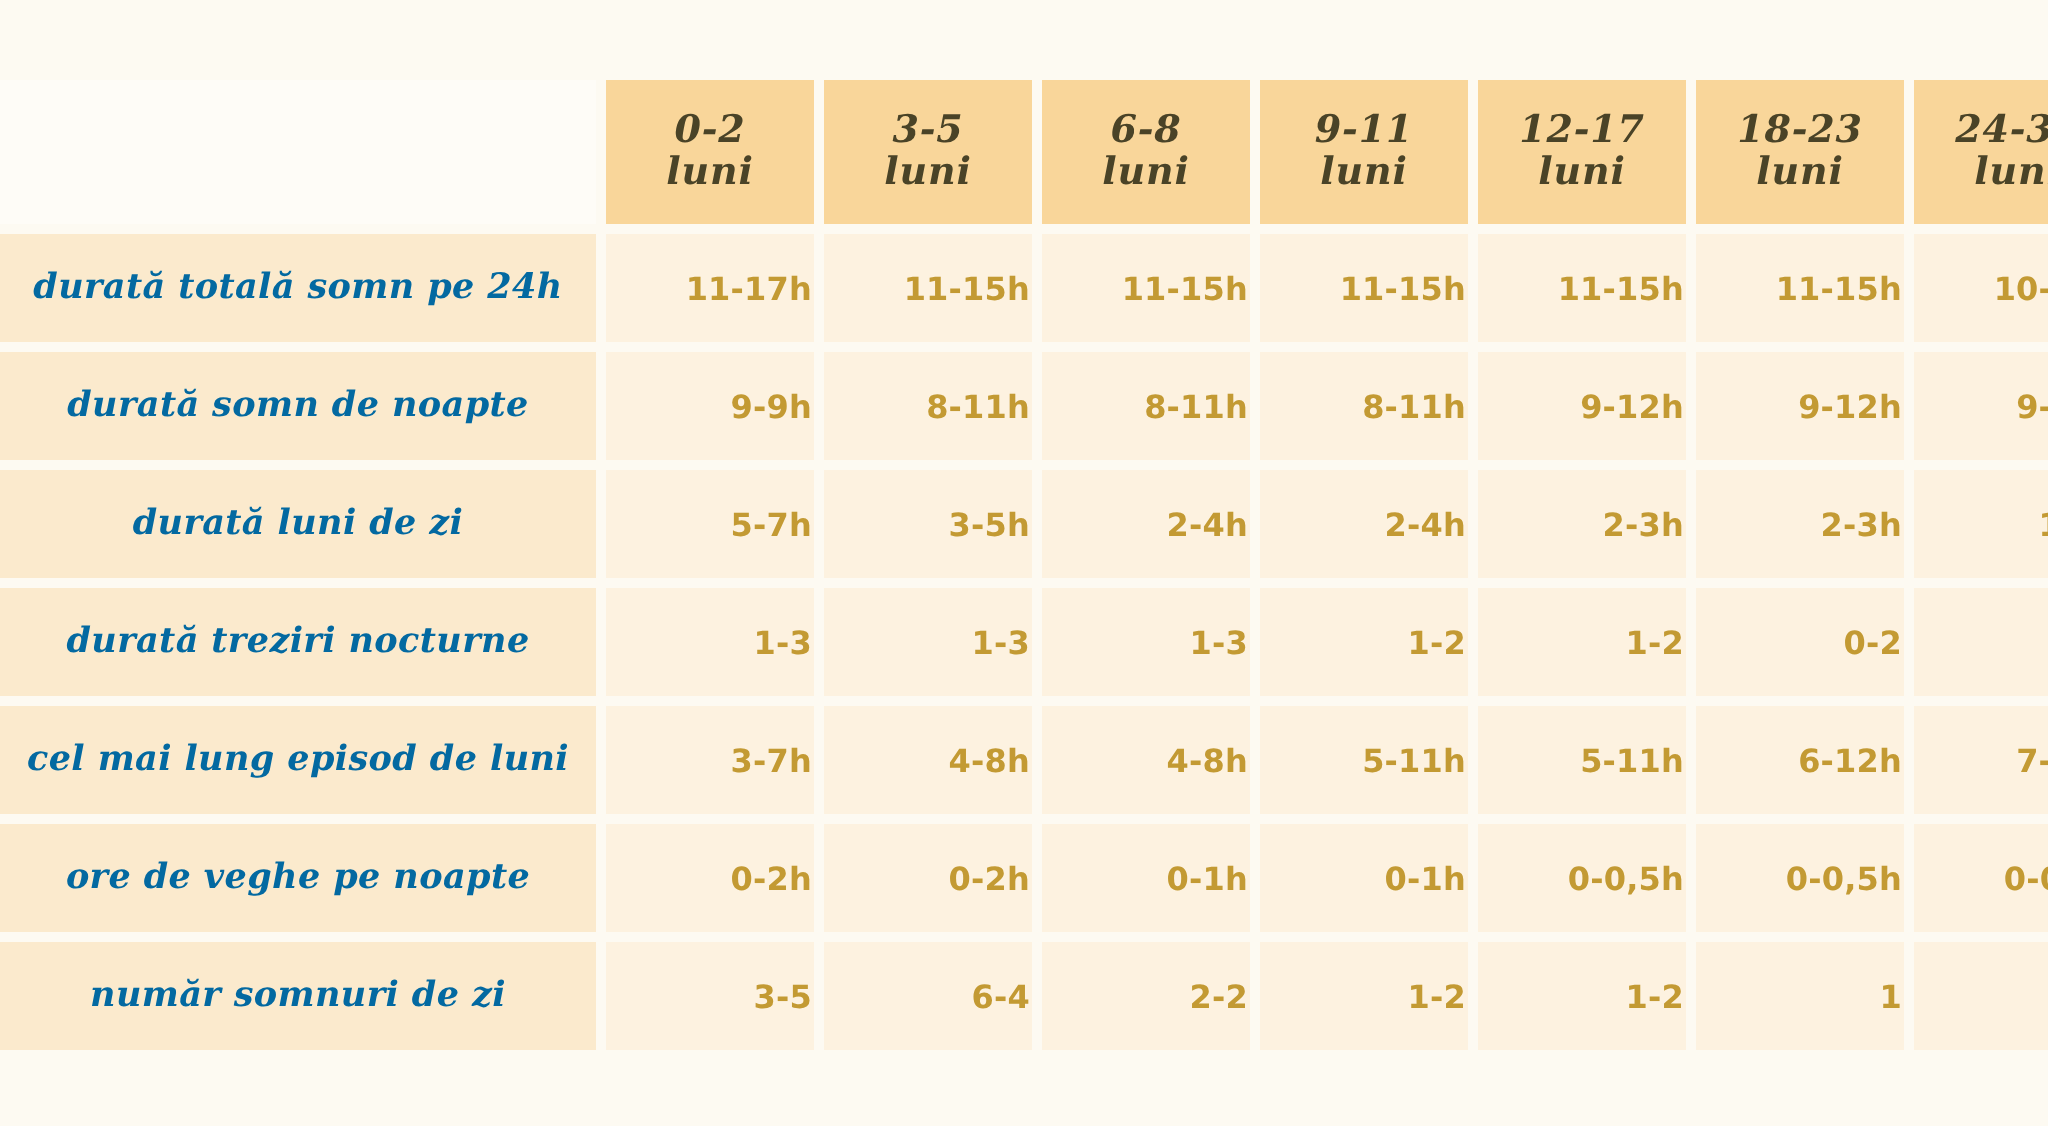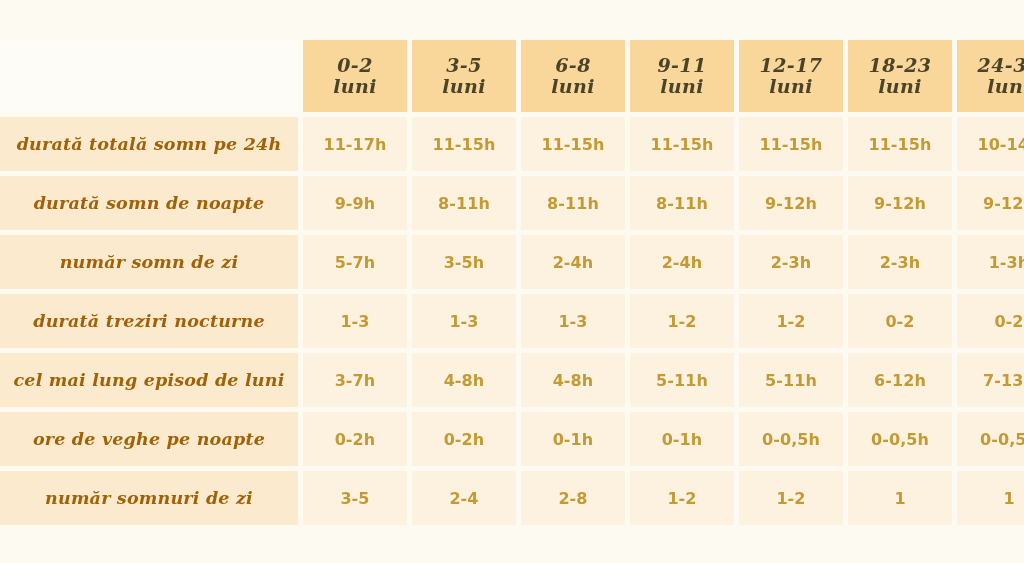--- a/index.html
+++ b/index.html
@@ -48,32 +48,32 @@
   }
   .header-cell .hc-range { display: block; }
   .header-cell .hc-unit  { display: block; }
 
   
   .row-label-cell {
     background: #fbeacd;
     height: 52px;
     text-align: center;
     vertical-align: middle;
-    color: #a16207;
+    color: #0369a1;
     font-family: "DejaVu Serif", serif;
     font-style: italic;
     font-weight: bold;
     font-size: 17.5px;
     letter-spacing: 0.2px;
     padding: 0 10px;
   }
   .data-cell {
     background: #fdf2e0;
     height: 52px;
-    text-align: center;
+    text-align: right;
     vertical-align: middle;
     color: #c39a33;
     font-family: "DejaVu Sans", sans-serif;
     font-weight: bold;
     font-size: 16px;
     letter-spacing: 0.1px;
   }
 </style>
 </head>
 <body>
@@ -140,21 +140,21 @@
       <td class="data-cell">9-9h</td>
       <td class="data-cell">8-11h</td>
       <td class="data-cell">8-11h</td>
       <td class="data-cell">8-11h</td>
       <td class="data-cell">9-12h</td>
       <td class="data-cell">9-12h</td>
       <td class="data-cell">9-12h</td>
     </tr>
 
     <tr>
-      <th class="row-label-cell">număr somn de zi</th>
+      <th class="row-label-cell">durată luni de zi</th>
       <td class="data-cell">5-7h</td>
       <td class="data-cell">3-5h</td>
       <td class="data-cell">2-4h</td>
       <td class="data-cell">2-4h</td>
       <td class="data-cell">2-3h</td>
       <td class="data-cell">2-3h</td>
       <td class="data-cell">1-3h</td>
     </tr>
 
     <tr>
@@ -186,22 +186,22 @@
       <td class="data-cell">0-1h</td>
       <td class="data-cell">0-1h</td>
       <td class="data-cell">0-0,5h</td>
       <td class="data-cell">0-0,5h</td>
       <td class="data-cell">0-0,5h</td>
     </tr>
 
     <tr>
       <th class="row-label-cell">număr somnuri de zi</th>
       <td class="data-cell">3-5</td>
-      <td class="data-cell">2-4</td>
-      <td class="data-cell">2-8</td>
+      <td class="data-cell">6-4</td>
+      <td class="data-cell">2-2</td>
       <td class="data-cell">1-2</td>
       <td class="data-cell">1-2</td>
       <td class="data-cell">1</td>
       <td class="data-cell">1</td>
     </tr>
 
   </tbody>
 </table>
 
 </body></html>

